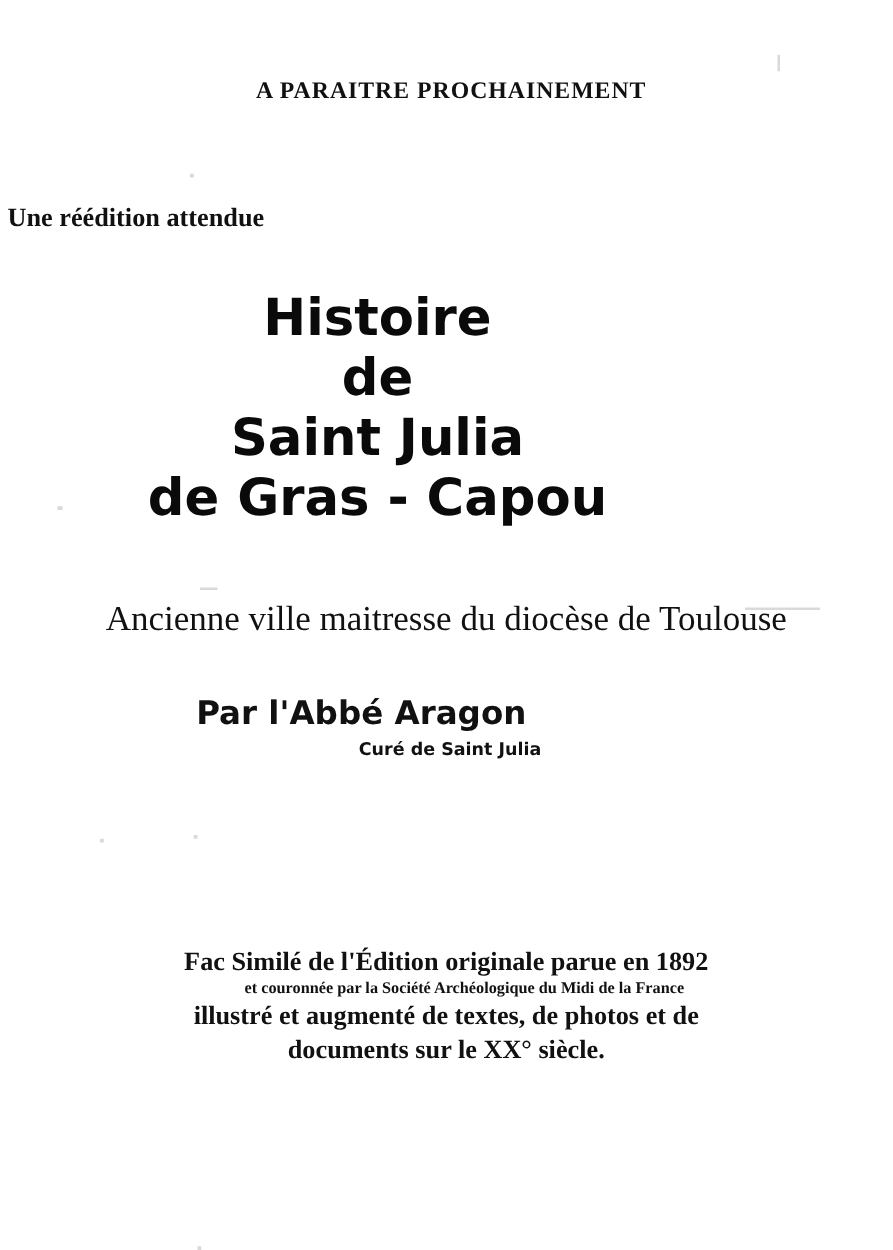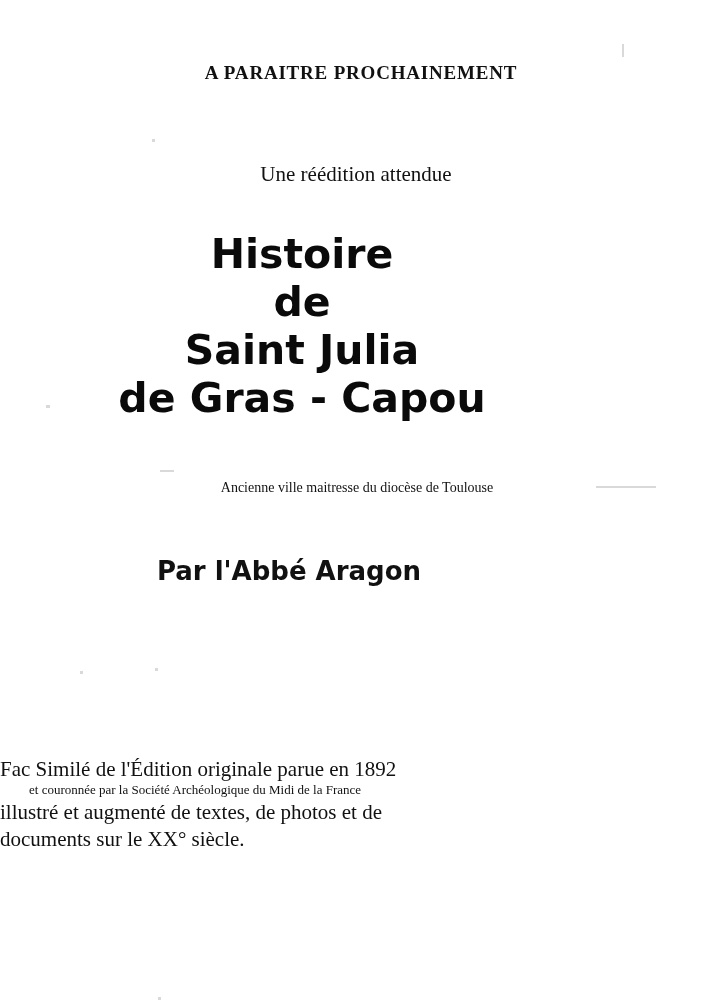--- a/index.html
+++ b/index.html
@@ -34,25 +34,25 @@
     letter-spacing: 0.8px;
     padding-left: 8px;
     box-sizing: border-box;
   }
 
   .subtitle-reedition {
     position: absolute;
     top: 162px;
     left: 0;
     width: 706px;
-    text-align: center;
     font-size: 21px;
     font-family: "Liberation Serif", serif;
     padding-left: 6px;
     box-sizing: border-box;
+    font-weight: bold;
   }
 
   .main-title {
     position: absolute;
     top: 230px;
     left: 0;
     width: 600px;
     text-align: center;
     font-family: "DejaVu Sans", sans-serif;
     font-weight: bold;
@@ -63,21 +63,21 @@
     box-sizing: border-box;
   }
   .main-title .tl { display: block; white-space: pre; }
 
   .tagline {
     position: absolute;
     top: 480px;
     left: 0;
     width: 714px;
     text-align: center;
-    font-size: 14px;
+    font-size: 28px;
     font-family: "Liberation Serif", serif;
     box-sizing: border-box;
   }
 
   .author {
     position: absolute;
     top: 556px;
     left: 0;
     width: 572px;
     text-align: center;
@@ -98,21 +98,23 @@
     font-size: 14px;
     padding-left: 6px;
     box-sizing: border-box;
   }
 
   .facsimile {
     position: absolute;
     top: 757px;
     left: 0;
     width: 714px;
+    text-align: center;
     box-sizing: border-box;
+    font-weight: bold;
   }
   .fac-l1 {
     font-size: 21px;
     font-family: "Liberation Serif", serif;
     line-height: 24px;
   }
   .fac-l2 {
     font-size: 13px;
     font-family: "Liberation Serif", serif;
     line-height: 18px;
@@ -153,20 +155,21 @@
     <span class="tl">Histoire</span>
     <span class="tl">de</span>
     <span class="tl">Saint Julia</span>
     <span class="tl">de Gras - Capou</span>
   </div>
 
   <div class="tagline">Ancienne ville maitresse du diocèse de Toulouse</div>
 
   <div class="author">Par l'Abbé Aragon</div>
 
+  <div class="author-role">Curé de Saint Julia</div>
 
   <div class="facsimile">
     <div class="fac-l1">Fac Similé de l'Édition originale parue en 1892</div>
     <div class="fac-l2">et couronnée par la Société Archéologique du Midi de la France</div>
     <div class="fac-l3">illustré et augmenté de textes, de photos et de</div>
     <div class="fac-l3">documents sur le XX° siècle.</div>
   </div>
 
 </div>
 

